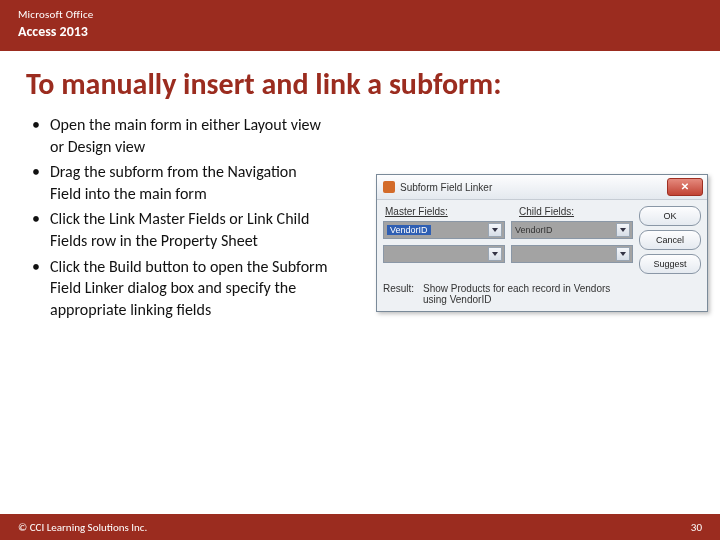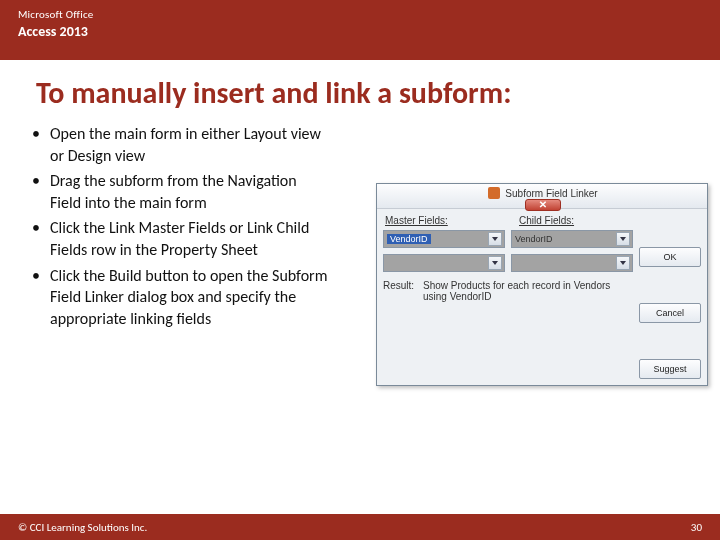--- a/index.html
+++ b/index.html
@@ -14,40 +14,40 @@
   .slide {
     position: relative;
     width: 720px;
     height: 540px;
     background: #ffffff;
   }
   
   .header-strip {
     background: #9b2c1f;
     color: #ffffff;
-    height: 60px;
+    height: 51px;
     padding: 8px 18px 4px 18px;
     box-sizing: border-box;
   }
   .header-strip .line1 {
     font-size: 11px;
     font-weight: 400;
     letter-spacing: 0.2px;
   }
   .header-strip .line2 {
     font-size: 14px;
     font-weight: 700;
     margin-top: 2px;
   }
   
   .title {
     color: #9b2c1f;
     font-size: 30px;
     font-weight: 700;
-    padding: 14px 22px 6px 36px;
+    padding: 14px 22px 6px 26px;
   }
   
   .body-row {
     display: flex;
     flex-direction: row;
     padding: 6px 12px 0 30px;
     box-sizing: border-box;
     width: 100%;
     gap: 44px;
   }
@@ -92,21 +92,20 @@
     box-shadow: 2px 2px 4px rgba(0,0,0,0.25);
   }
   .dialog-titlebar {
     display: flex;
     align-items: center;
     justify-content: space-between;
     background: linear-gradient(#fdfdfe, #e4e9ef);
     border-bottom: 1px solid #c6ccd4;
     padding: 3px 4px 3px 6px;
     height: 18px;
-    flex-direction: column;
   }
   .dialog-titlebar .ttl {
     display: flex;
     align-items: center;
     gap: 5px;
   }
   .dialog-titlebar .ttl .app-icon {
     width: 12px;
     height: 12px;
     background: #d36b2a;
@@ -173,47 +172,46 @@
     border: 1px solid #9aa6b3;
     display: flex;
     align-items: center;
     justify-content: center;
   }
   .combo .dd svg { width: 6px; height:4px; }
   .result-row {
     display: flex;
     gap: 6px;
     align-items: flex-start;
-    margin-top: 8px;
+    margin-top: 20px;
   }
   .result-row .lbl {
     width: 34px;
     color: #333;
   }
   .result-row .val {
     flex: 1;
     color: #333;
   }
   .dialog-btns {
     width: 62px;
     display: flex;
     flex-direction: column;
     gap: 4px;
   }
   .win-btn {
     height: 18px;
     border: 1px solid #8a97a6;
-    border-radius: 2px;
+    border-radius: 9px;
     background: linear-gradient(#fdfdfe,#e5eaf0);
     font-size: 9px;
     display: flex;
     align-items: center;
     justify-content: center;
     color: #222;
-    margin-top: 32px;
   }
   
   .footer {
     position: absolute;
     left: 0;
     bottom: 0;
     width: 100%;
     height: 26px;
     background: #9b2c1f;
     color: #ffffff;

